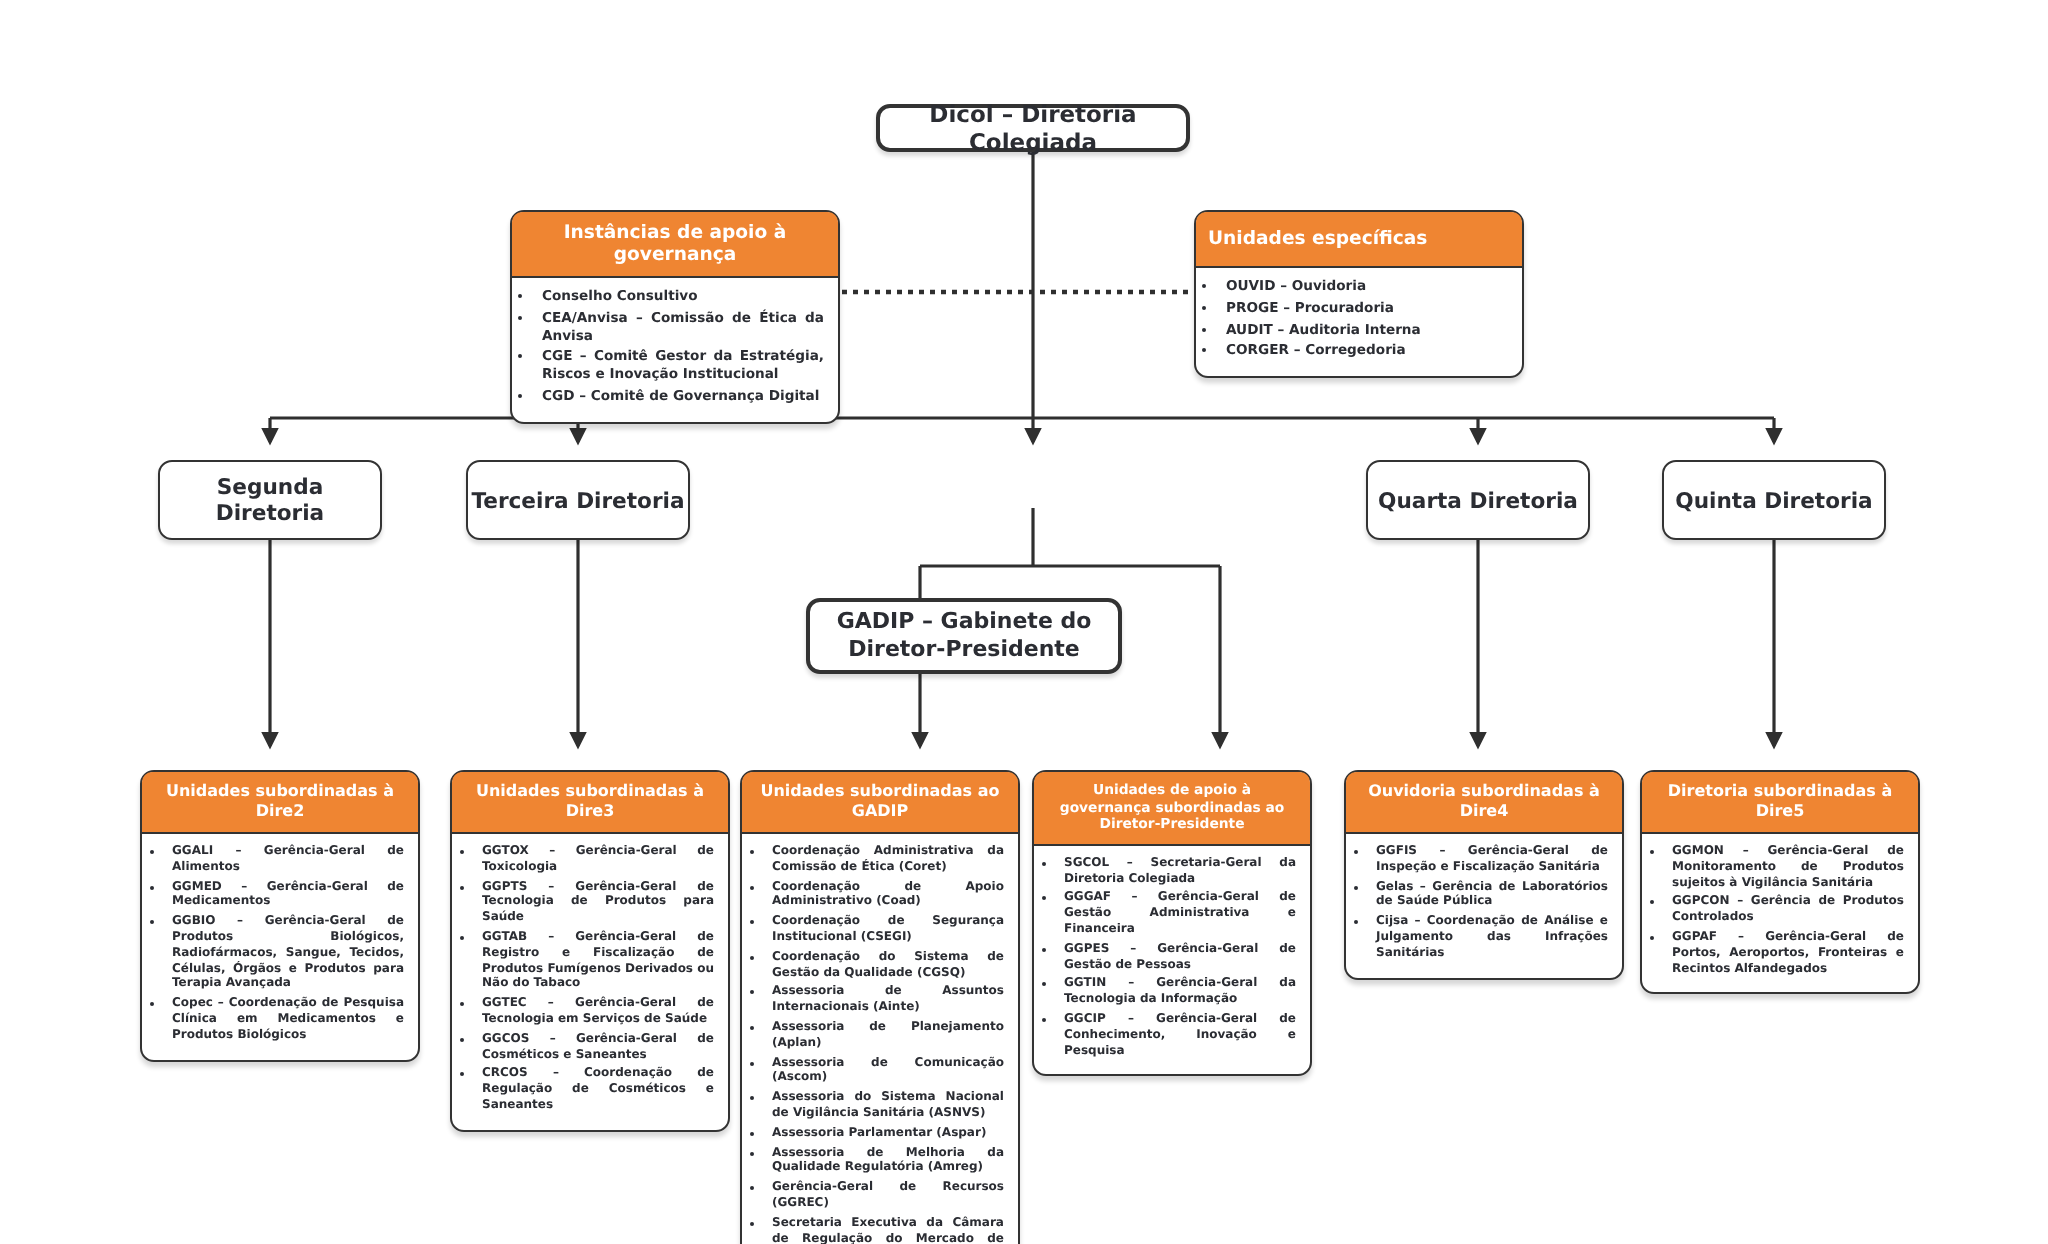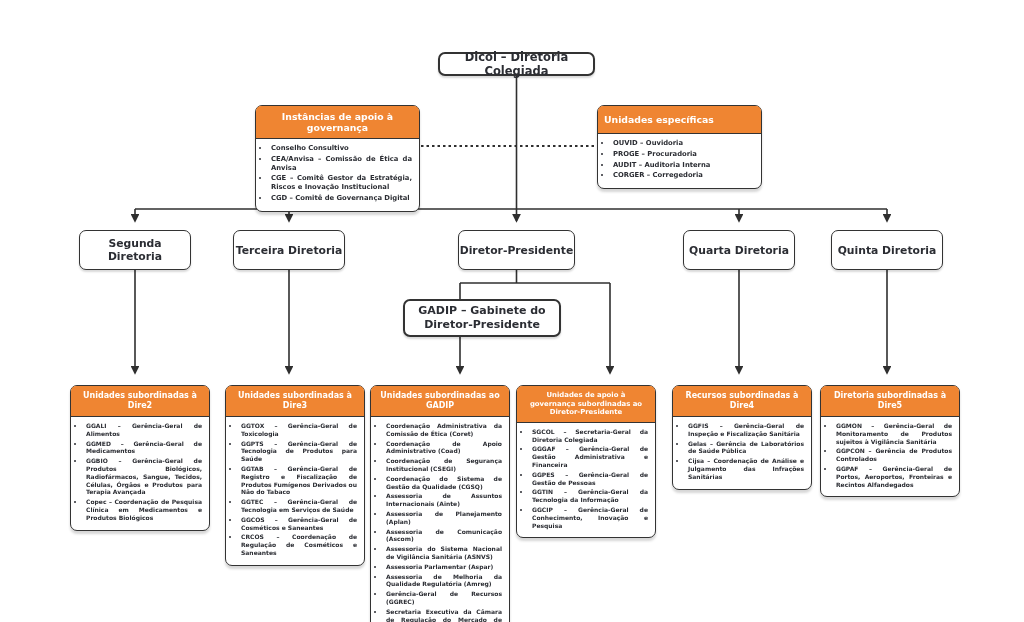--- a/index.html
+++ b/index.html
@@ -89,23 +89,20 @@
         <li>CORGER – Corregedoria</li>
       </ul>
   </div>
 
   <div class="node node-dir" style="left:79px;top:230px;width:112px;">
     <span>Segunda Diretoria</span>
   </div>
   <div class="node node-dir" style="left:233px;top:230px;width:112px;">
     <span>Terceira Diretoria</span>
   </div>
-  <div class="node node-dir" style="left:458px;top:230px;width:117px;">
-    <span>Diretor-Presidente</span>
-  </div>
   <div class="node node-dir" style="left:683px;top:230px;width:112px;">
     <span>Quarta Diretoria</span>
   </div>
   <div class="node node-dir" style="left:831px;top:230px;width:112px;justify-content:center;">
     <span>Quinta Diretoria</span>
   </div>
 
   <div class="node node-gadip">
     <span>GADIP – Gabinete do Diretor-Presidente</span>
   </div>
@@ -164,21 +161,21 @@
         <li>SGCOL – Secretaria-Geral da Diretoria Colegiada</li>
         <li>GGGAF – Gerência-Geral de Gestão Administrativa e Financeira</li>
         <li>GGPES – Gerência-Geral de Gestão de Pessoas</li>
         <li>GGTIN – Gerência-Geral da Tecnologia da Informação</li>
         <li>GGCIP – Gerência-Geral de Conhecimento, Inovação e Pesquisa</li>
       </ul>
   </div>
 
   <div class="panel unit-panel" style="left:672px;">
     <div class="panel-header">
-      <span>Recursos subordinadas à Dire4</span>
+      <span>Ouvidoria subordinadas à Dire4</span>
     </div>
     <ul>
         <li>GGFIS – Gerência-Geral de Inspeção e Fiscalização Sanitária</li>
         <li>Gelas – Gerência de Laboratórios de Saúde Pública</li>
         <li>Cijsa – Coordenação de Análise e Julgamento das Infrações Sanitárias</li>
       </ul>
   </div>
 
   <div class="panel unit-panel" style="left:820px;">
     <div class="panel-header">

